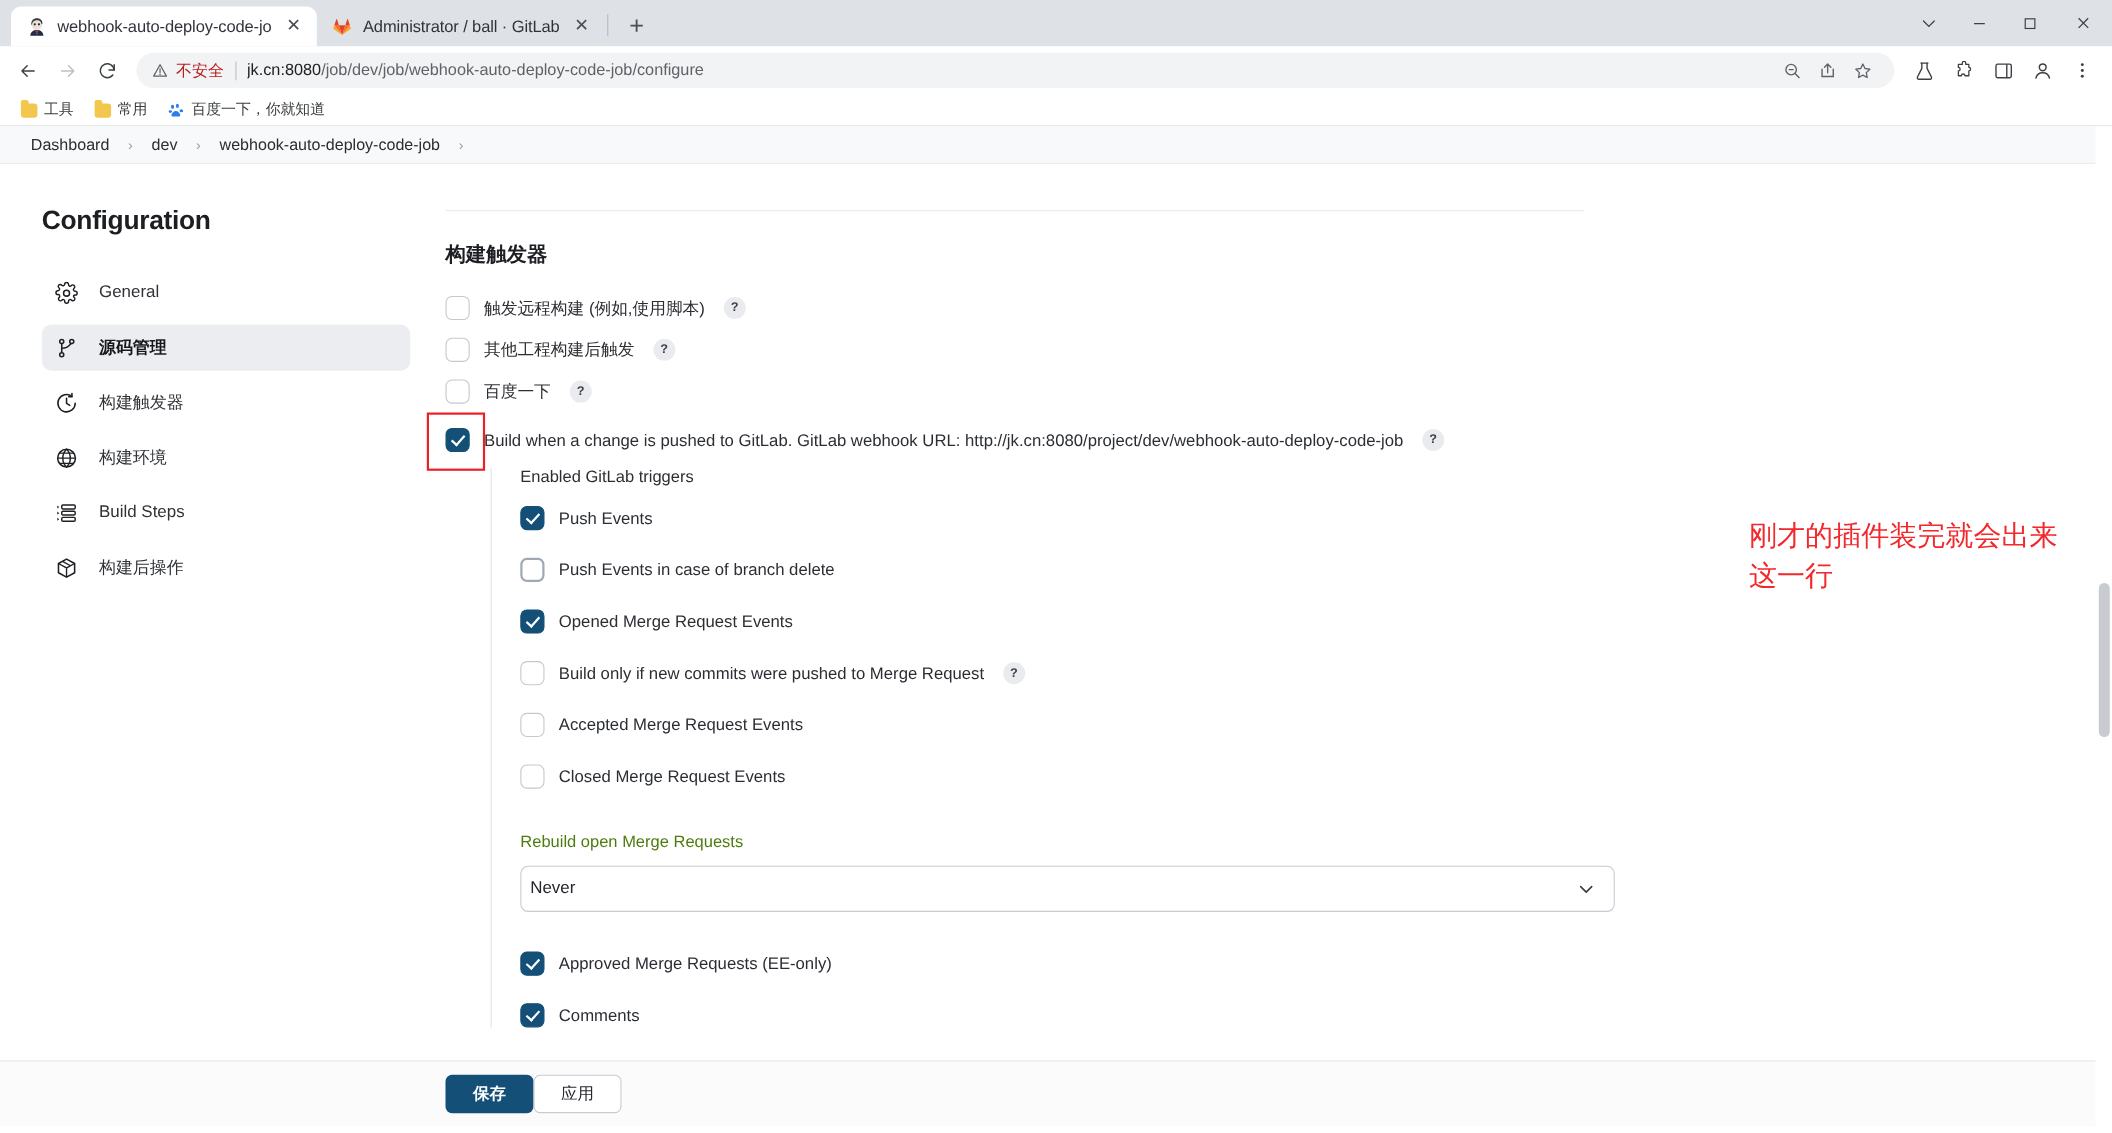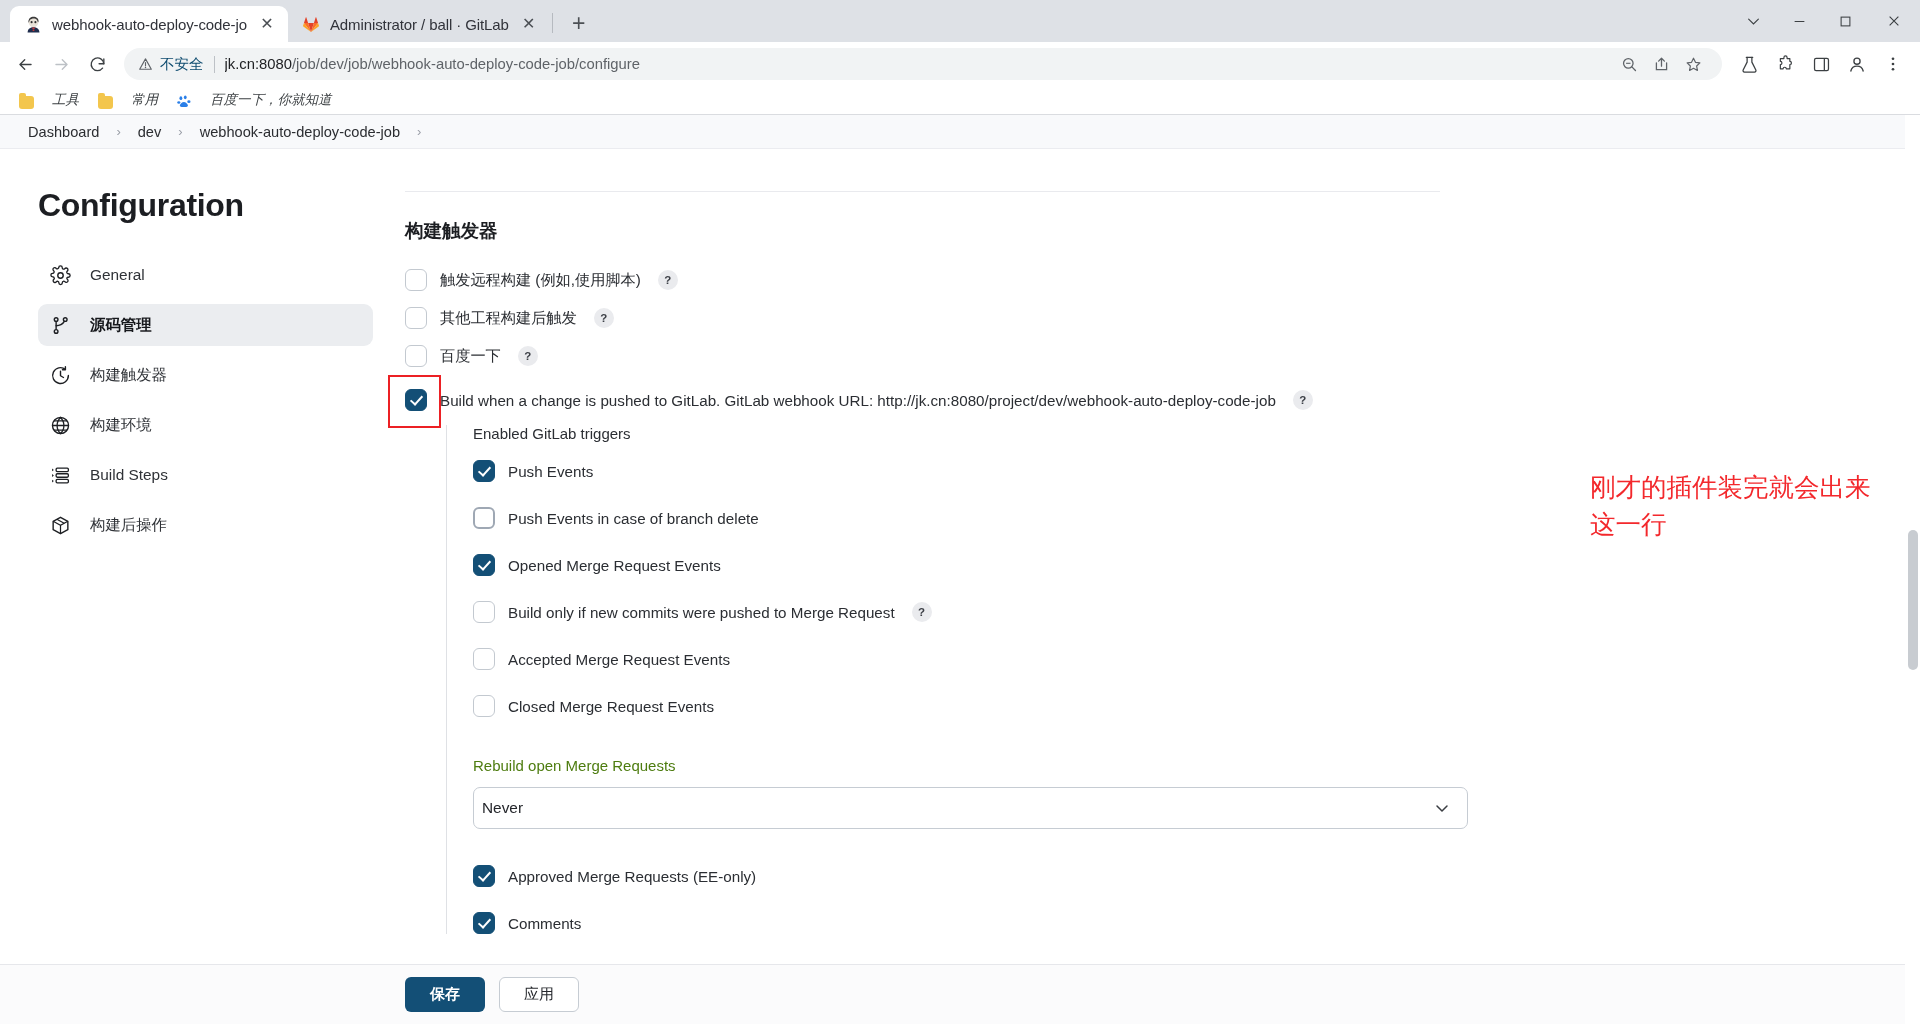--- a/index.html
+++ b/index.html
@@ -48,32 +48,32 @@
     padding:0 10px 0 8px; gap:2px;
   }
   .tbtn { width:34px; height:34px; display:flex; align-items:center; justify-content:center; color:#5f6368; border-radius:50%; }
   .tbtn.dim { color:#bdc1c6; }
   .omnibox {
     flex:1; height:32px; background:#f1f3f4; border-radius:16px;
     display:flex; align-items:center; padding:0 14px; margin:0 8px; gap:7px;
     font-size:15px; color:#202124; min-width:0;
   }
   .omnibox .warn-ico { display:flex; align-items:center; color:#5f6368; font-size:13px; }
-  .omnibox .nosec { color:#0c4a6e; font-size:14.5px; white-space:nowrap;text-align:right; }
+  .omnibox .nosec { color:#b91c1c; font-size:14.5px; white-space:nowrap;text-align:right; }
   .omnibox .vsep { width:1px; height:17px; background:#bdc1c6; margin:0 3px; }
   .omnibox .url { color:#5f6368; font-size:14.8px; white-space:nowrap; overflow:hidden; }
   .omnibox .url b { color:#202124; font-weight:400; }
   .omni-right { display:flex; align-items:center; gap:2px; margin-left:auto; }
   .omni-right .tbtn { width:30px; height:30px; }
 
   .bookmarks {
     height:28px; background:#ffffff; display:flex; align-items:center;
     padding:0 12px; gap:5px; font-size:13.5px; color:#3c4043;
   }
-  .bm { display:flex; align-items:flex-end; gap:18px; padding:3px 7px; border-radius:4px; white-space:nowrap;font-style:italic; }
+  .bm { display:flex; align-items:center; gap:6px; padding:3px 7px; border-radius:4px; white-space:nowrap; }
   .bm .folder {
     width:15px; height:13px; background:#f3c64d; border-radius:1.5px 3px 3px 3px; position:relative; flex:0 0 15px;
   }
   .bm .folder::before {
     content:""; position:absolute; top:-3px; left:0; width:7px; height:4px;
     background:#f3c64d; border-radius:2px 2px 0 0;
   }
   .bm .baidu { width:15px; height:15px; flex:0 0 15px; }
   .chrome-bottom-border { height:1px; background:#dadce0; }
 
@@ -83,21 +83,21 @@
     height:34px; background:#f8f9fb; border-bottom:1px solid #ebecf0;
     display:flex; align-items:center; padding:0 22px; gap:4px;
     font-size:14.6px; color:#2b2d31;
   }
   .crumb { padding:2px 6px; border-radius:4px; white-space:nowrap; }
   .crumb-sep { color:#9a9ea7; font-size:13px; padding:0 7px; }
 
   .page-body { display:flex; padding-top:10px; }
   .sidebar { width:405px; flex:0 0 405px; padding:28px 0 0 38px; }
   .config-title {
-    font-size:32px; font-weight:700; color:#1c1e22; letter-spacing:-.3px;
+    font-size:24px; font-weight:700; color:#1c1e22; letter-spacing:-.3px;
     margin:0 0 30px 0;
   }
   .nav-item {
     display:flex; align-items:center; gap:17px; height:42px;
     padding:0 0 0 10px; margin:0 32px 8px 0; border-radius:9px;
     font-size:15.4px; color:#2f3237;
   }
   .nav-item.active { background:#ebedf0; font-weight:600; color:#16181c; }
   .nav-item .nico { width:25px; height:25px; flex:0 0 25px; display:flex; align-items:center; justify-content:center; color:#1d1f23; }
 
@@ -149,21 +149,21 @@
   .annotation {
     position:absolute; left:1185px; top:310px; width:400px;
     color:#f3282c; font-size:25.5px; line-height:1.45; font-weight:400;
     white-space:pre-line;
   }
 
   
   .bottom-bar {
     position:absolute; left:0; bottom:0; width:1920px; height:60px;
     background:#fbfbfc; border-top:1px solid #e6e7eb;
-    display:flex; align-items:center; padding-left:405px; gap:14px;
+    display:flex; align-items:center; padding-left:405px; 
   }
   .btn-primary {
     min-width:80px; height:35px; background:#134f76; color:#fff; border-radius:6px;
     font-size:15px; font-weight:700; display:flex; align-items:center; justify-content:center;
     padding:0 22px;
   }
   .btn-secondary {
     min-width:80px; height:35px; background:#fff; color:#26282d; border-radius:6px;
     border:1.4px solid #c6ccd3; font-size:15px; display:flex; align-items:center;
     justify-content:center; padding:0 22px;

